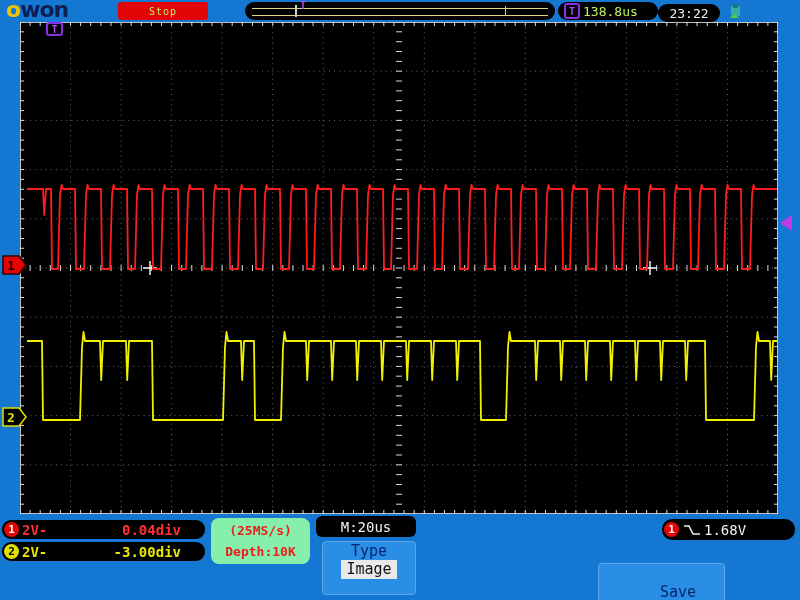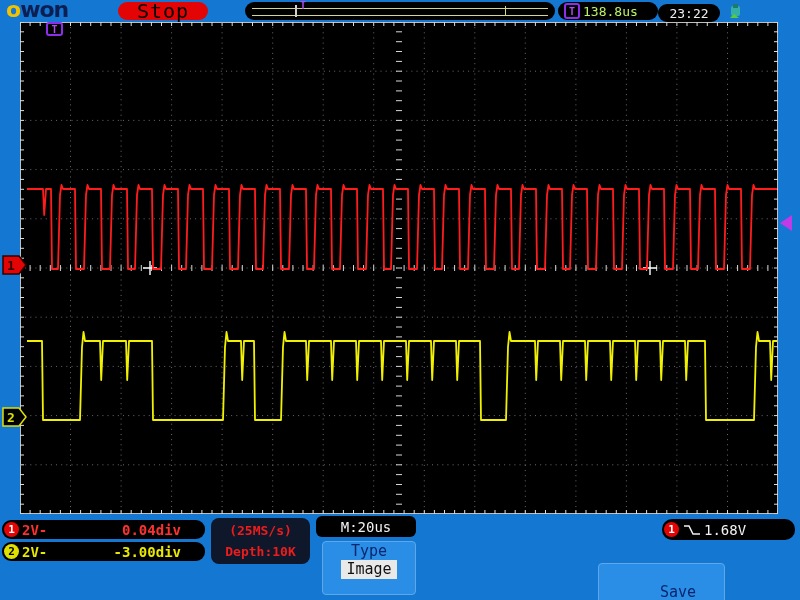--- a/index.html
+++ b/index.html
@@ -11,22 +11,22 @@
   }
   .abs{position:absolute;}
   
   .logo{left:6px;top:-2px;font-family:"DejaVu Sans","Liberation Sans",sans-serif;
         font-weight:bold;font-size:22px;letter-spacing:-1px;line-height:24px;}
   .logo .o{color:#f2c200;}
   .logo .rest{color:#0c1e52;}
   .pill{background:#000;border-radius:10px;color:#eee;font-size:13px;
         display:flex;align-items:center;}
   .stop-pill{left:118px;top:2px;width:90px;height:18px;background:#e30505;
-             border-radius:9px;display:flex;align-items:center;justify-content:center;
-             color:#000000;font-size:20px;letter-spacing:1px;}
+             border-radius:3px;display:flex;align-items:center;justify-content:center;
+             color:#bef264;font-size:10px;letter-spacing:1px;}
   .pos-pill{left:245px;top:2px;width:310px;height:18px;}
   .pbar-line{position:absolute;left:7px;right:7px;height:1px;background:#d6d68a;}
   .pbar-marker{position:absolute;left:50px;top:3px;width:2px;height:12px;background:#cfcfcf;}
   .pbar-tick{position:absolute;left:260px;top:4px;width:1px;height:10px;background:#d6d68a;}
   .pbar-t{position:absolute;left:55px;top:-2px;color:#b14df0;font-size:10px;font-weight:bold;}
   .trig-pill{left:558px;top:2px;width:96px;height:18px;padding:0 2px;}
   .t-badge{width:12px;height:12px;margin:0 3px 0 4px;border:2px solid #8b2fe8;border-radius:3px;
            color:#b14df0;font-size:10px;font-weight:bold;display:flex;align-items:center;justify-content:center;}
   .trig-time{color:#bef264;font-size:13px;}
   .clock-pill{left:658px;top:4px;width:62px;height:18px;justify-content:center;color:#f0f0f0;}
@@ -38,21 +38,21 @@
   
   .ch-pill{left:2px;width:203px;height:19px;border-radius:9px;font-size:14px;font-weight:bold;}
   .ch1-pill{top:520px;color:#ff3030;}
   .ch2-pill{top:542px;color:#e8e800;}
   .ch-circle{width:15px;height:15px;border-radius:50%;margin:0 3px 0 2px;
              display:flex;align-items:center;justify-content:center;
              font-size:11px;font-weight:bold;}
   .c1{background:#e30505;color:#fff;}
   .c2{background:#e0e000;color:#000;}
   .ch-pos{margin-left:auto;margin-right:24px;}
-  .info-box{left:211px;top:518px;width:99px;height:46px;background:#0f172a;border-radius:8px;
+  .info-box{left:211px;top:518px;width:99px;height:46px;background:#86efac;border-radius:8px;
             color:#ee1c1c;font-size:13px;font-weight:bold;display:flex;flex-direction:column;
             align-items:center;justify-content:space-evenly;}
   .m-pill{left:316px;top:516px;width:100px;height:21px;border-radius:6px;
           justify-content:center;color:#f2f2f2;font-size:14px;}
   .trg-pill{left:662px;top:519px;width:133px;height:21px;border-radius:10px;font-size:14px;}
   .trg-level{color:#f2f2f2;margin-left:2px;}
   .btn{background:#2b8ee6;border:1px solid #5fa8e8;border-radius:4px;
        color:#06266e;font-size:15px;}
   .type-btn{left:322px;top:541px;width:92px;height:52px;display:flex;flex-direction:column;
             align-items:center;}

